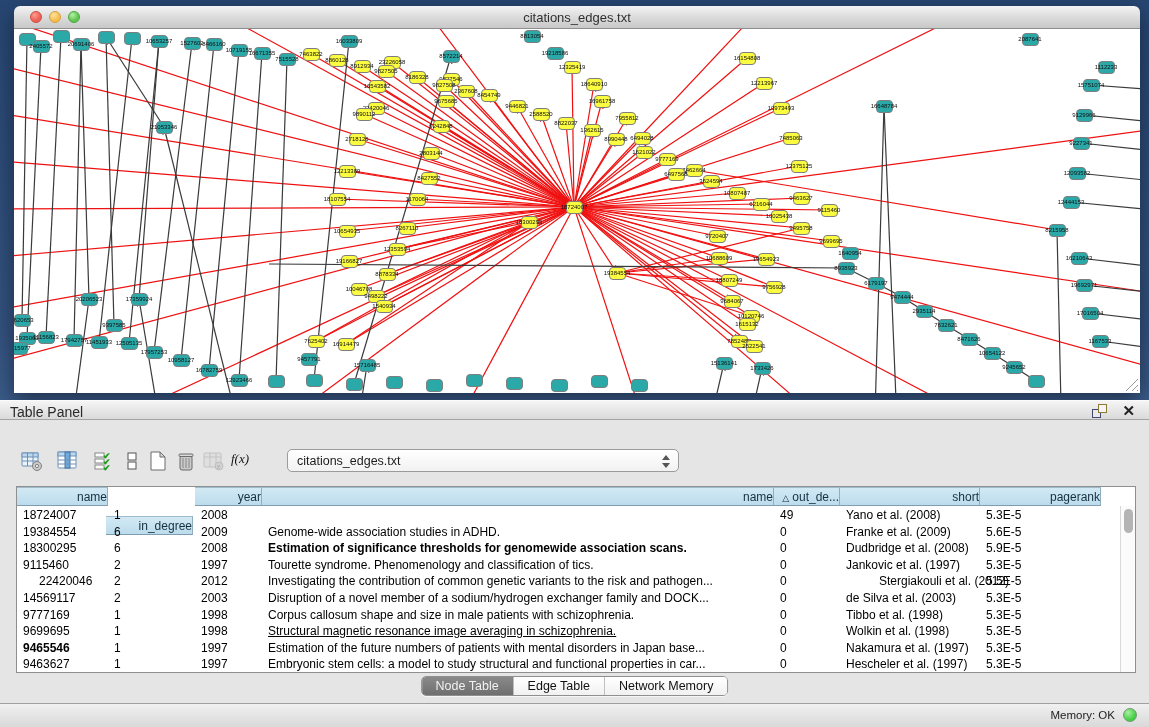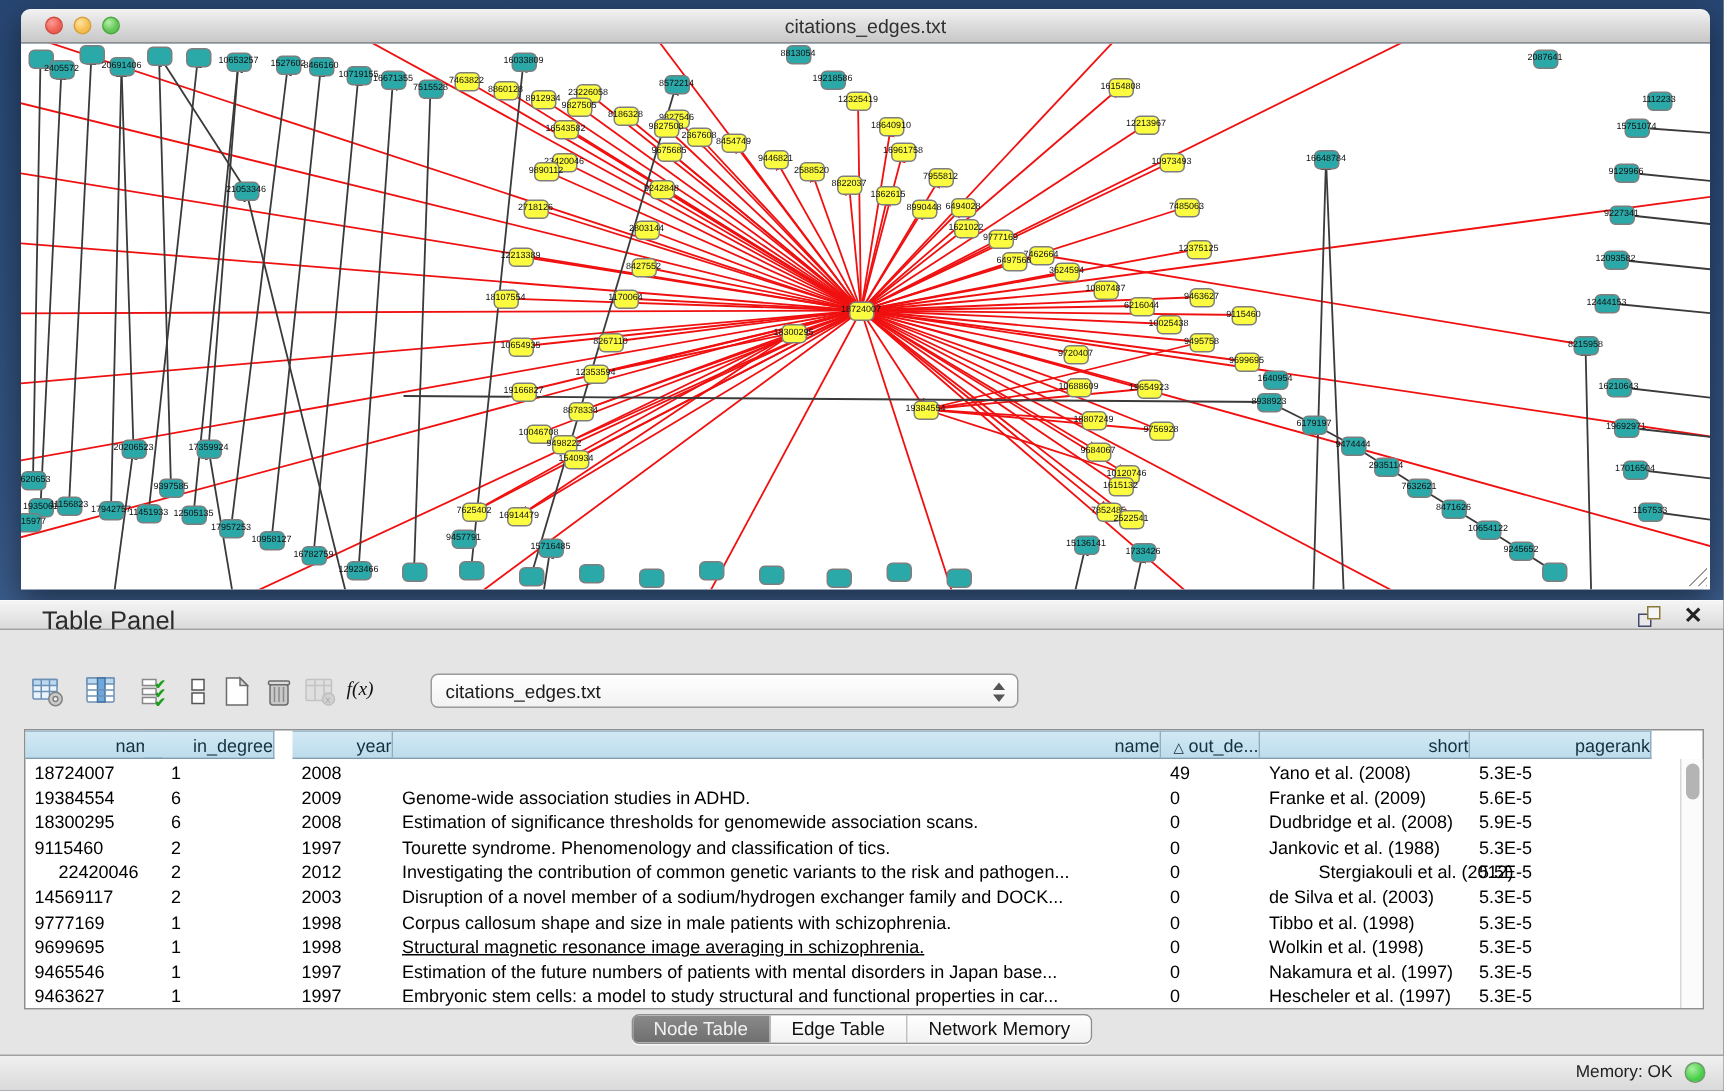--- a/index.html
+++ b/index.html
@@ -23,21 +23,21 @@
   .node.y { background:#FBFB40; }
   .node.t { background:#2BA9A9; }
   .node span { position:absolute; left:50%; top:50%; transform:translate(-50%,-50%); font-size:6px; letter-spacing:0; color:#101010; white-space:nowrap; }
   #grip { position:absolute; right:2px; bottom:2px; width:14px; height:14px; z-index:3;
     background:repeating-linear-gradient(135deg, transparent 0 3px, #9a9a9a 3px 4px); clip-path:polygon(100% 0, 100% 100%, 0 100%); }
 
   
   #panel { position:absolute; left:0; top:400px; width:1149px; height:327px; background:#E5E5E5; }
   #panelbar { position:absolute; left:0; top:0; width:100%; height:20px;
     background:linear-gradient(180deg,#F5F5F5,#DADADA); border-top:1px solid #FBFBFB; border-bottom:1px solid #A3A3A3; }
-  #panelbar .ptitle { position:absolute; left:28px; top:3px; font-size:17px; color:#2b2b2b; }
+  #panelbar .ptitle { position:absolute; left:10px; top:3px; font-size:14px; color:#2b2b2b; }
   #float-ic { position:absolute; right:42px; top:3px; width:15px; height:14px; cursor:pointer; }
   #float-ic .sq1 { position:absolute; left:0; bottom:0; width:9px; height:9px; border:1.5px solid #44486e; background:#e9e9e9; }
   #float-ic .sq2 { position:absolute; right:0; top:0; width:9px; height:9px; border:1.5px solid #8a7a35; background:#f5f5f5; }
   #close-ic { position:absolute; right:14px; top:2px; font-size:15px; font-weight:bold; color:#222; cursor:pointer; line-height:16px; }
 
   .tbtn { position:absolute; top:48px; width:26px; height:26px; cursor:pointer; }
   .tbtn svg { position:absolute; left:2px; top:2px; }
   #combo { position:absolute; left:287px; top:49px; width:392px; height:23px; border:1px solid #9B9B9B; border-radius:5px;
     background:linear-gradient(180deg,#FFFFFF,#F2F2F2); cursor:pointer; }
   #combo .cval { position:absolute; left:9px; top:4px; font-size:12.5px; color:#1c1c1c; }
@@ -734,21 +734,21 @@
       <span class="cval">citations_edges.txt</span>
       <span class="arr">
           <i class="up"></i>
           <i class="dn"></i>
         </span>
     </div>
 
     <div id="tablewrap">
       <div id="thead">
           <div class="hcell" style="left: 0px; width: 91px;">name</div>
-          <div class="hcell" style="left: 79px; width: 87px;">in_degree</div>
+          <div class="hcell" style="left: 89px; width: 87px; margin-top: 29px;">in_degree</div>
           <div class="hcell" style="left: 178px; width: 67px;">year</div>
           <div class="hcell" style="left: 245px; width: 512px;">name</div>
           <div class="hcell" style="left: 757px; width: 66px;"><span class="sort">△</span>out_de...</div>
           <div class="hcell" style="left: 823px; width: 140px;">short</div>
           <div class="hcell" style="left: 963px; width: 121px;">pagerank</div>
         </div>
       <div id="tbody">
           <div class="trow" style="top: 20px;">
             <div class="tcell" style="left: 0px; width: 91px;">18724007</div>
             <div class="tcell" style="left: 91px; width: 87px;">1</div>
@@ -763,32 +763,32 @@
             <div class="tcell" style="left: 178px; width: 67px;">2009</div>
             <div class="tcell" style="left: 245px; width: 512px;">Genome-wide association studies in ADHD.</div>
             <div class="tcell" style="left: 757px; width: 66px;">0</div>
             <div class="tcell" style="left: 823px; width: 140px;">Franke et al. (2009)</div>
             <div class="tcell" style="left: 963px; width: 121px;">5.6E-5</div>
           </div>
           <div class="trow" style="top: 53.2px;">
             <div class="tcell" style="left: 0px; width: 91px;">18300295</div>
             <div class="tcell" style="left: 91px; width: 87px;">6</div>
             <div class="tcell" style="left: 178px; width: 67px;">2008</div>
-            <div class="tcell" style="left: 245px; width: 512px;">Estimation of significance thresholds for genomewide association scans.</div>
+            <div class="tcell" style="left: 245px; width: 512px; font-weight: bold;">Estimation of significance thresholds for genomewide association scans.</div>
             <div class="tcell" style="left: 757px; width: 66px;">0</div>
             <div class="tcell" style="left: 823px; width: 140px;">Dudbridge et al. (2008)</div>
             <div class="tcell" style="left: 963px; width: 121px;">5.9E-5</div>
           </div>
           <div class="trow" style="top: 69.8px;">
             <div class="tcell" style="left: 0px; width: 91px;">9115460</div>
             <div class="tcell" style="left: 91px; width: 87px;">2</div>
             <div class="tcell" style="left: 178px; width: 67px;">1997</div>
             <div class="tcell" style="left: 245px; width: 512px;">Tourette syndrome. Phenomenology and classification of tics.</div>
             <div class="tcell" style="left: 757px; width: 66px;">0</div>
-            <div class="tcell" style="left: 823px; width: 140px;">Jankovic et al. (1988)</div>
+            <div class="tcell" style="left: 823px; width: 140px;">Jankovic et al. (1997)</div>
             <div class="tcell" style="left: 963px; width: 121px;">5.3E-5</div>
           </div>
           <div class="trow" style="top: 86.4px;">
             <div class="tcell" style="left: 16px; width: 91px;">22420046</div>
             <div class="tcell" style="left: 91px; width: 87px;">2</div>
             <div class="tcell" style="left: 178px; width: 67px;">2012</div>
             <div class="tcell" style="left: 245px; width: 512px;">Investigating the contribution of common genetic variants to the risk and pathogen...</div>
             <div class="tcell" style="left: 757px; width: 66px;">0</div>
             <div class="tcell" style="left: 856px; width: 140px;">Stergiakouli et al. (2012)</div>
             <div class="tcell" style="left: 963px; width: 121px;">5.5E-5</div>
@@ -814,21 +814,21 @@
           <div class="trow" style="top: 136.2px;">
             <div class="tcell" style="left: 0px; width: 91px;">9699695</div>
             <div class="tcell" style="left: 91px; width: 87px;">1</div>
             <div class="tcell" style="left: 178px; width: 67px;">1998</div>
             <div class="tcell" style="left: 245px; width: 512px; text-decoration: underline;">Structural magnetic resonance image averaging in schizophrenia.</div>
             <div class="tcell" style="left: 757px; width: 66px;">0</div>
             <div class="tcell" style="left: 823px; width: 140px;">Wolkin et al. (1998)</div>
             <div class="tcell" style="left: 963px; width: 121px;">5.3E-5</div>
           </div>
           <div class="trow" style="top: 152.8px;">
-            <div class="tcell" style="left: 0px; width: 91px;">9465546</div>
+            <div class="tcell" style="left: 0px; width: 91px; font-weight: bold;">9465546</div>
             <div class="tcell" style="left: 91px; width: 87px;">1</div>
             <div class="tcell" style="left: 178px; width: 67px;">1997</div>
             <div class="tcell" style="left: 245px; width: 512px;">Estimation of the future numbers of patients with mental disorders in Japan base...</div>
             <div class="tcell" style="left: 757px; width: 66px;">0</div>
             <div class="tcell" style="left: 823px; width: 140px;">Nakamura et al. (1997)</div>
             <div class="tcell" style="left: 963px; width: 121px;">5.3E-5</div>
           </div>
           <div class="trow" style="top: 169.4px;">
             <div class="tcell" style="left: 0px; width: 91px;">9463627</div>
             <div class="tcell" style="left: 91px; width: 87px;">1</div>

